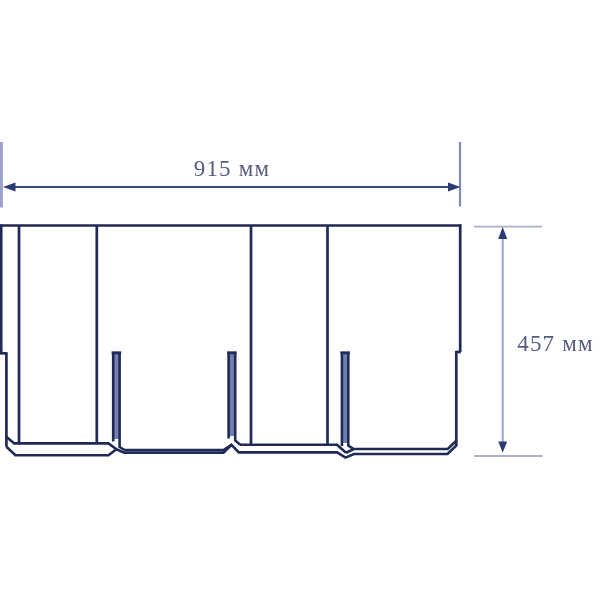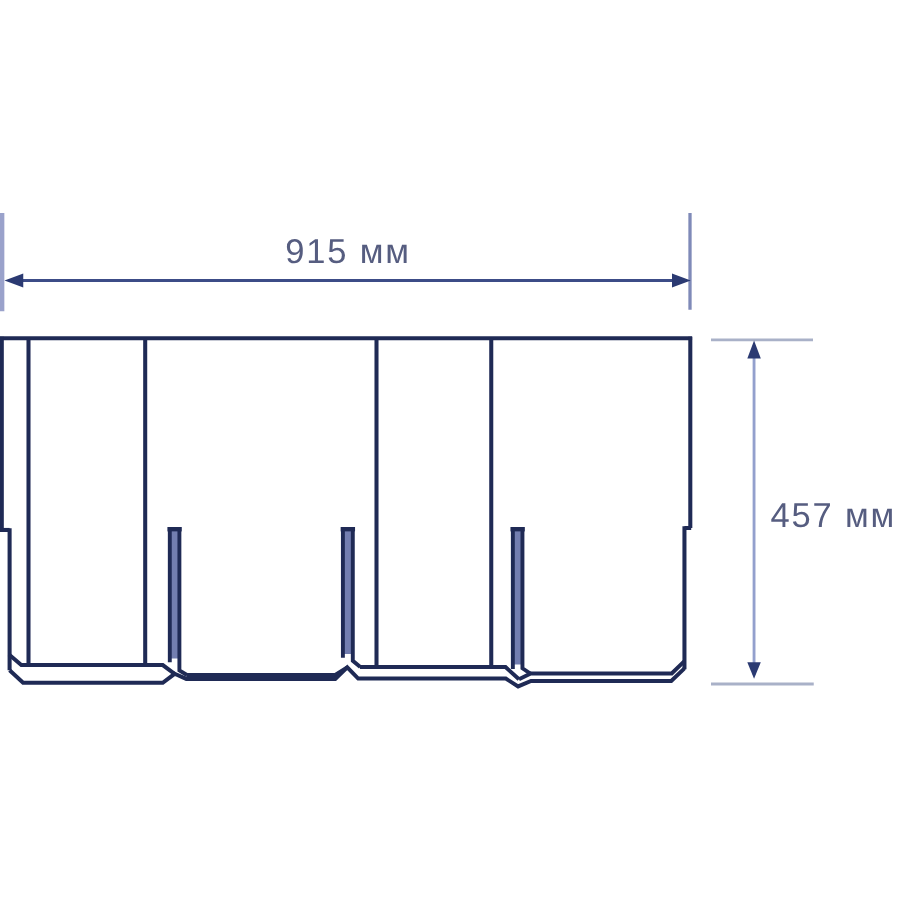--- a/index.html
+++ b/index.html
@@ -1,17 +1,17 @@
 <!DOCTYPE html>
 <html><head>
 <meta charset="utf-8">
 <style>
   html,body{margin:0;padding:0;background:#ffffff;}
   .wrap{width:600px;height:600px;position:relative;background:#ffffff;
-        font-family:Liberation Sans, sans-serif;}
+        font-family:Liberation Serif, serif;}
   svg{display:block;}
 </style>
 </head>
 <body>
 <div class="wrap">
 <svg width="600" height="600" viewBox="0 0 600 600">
 
   <rect x="0" y="0" width="600" height="600" fill="#ffffff"></rect>
 
   <line x1="1.4" y1="142" x2="1.4" y2="207.5" stroke="#9aa2cb" stroke-width="3"></line>

